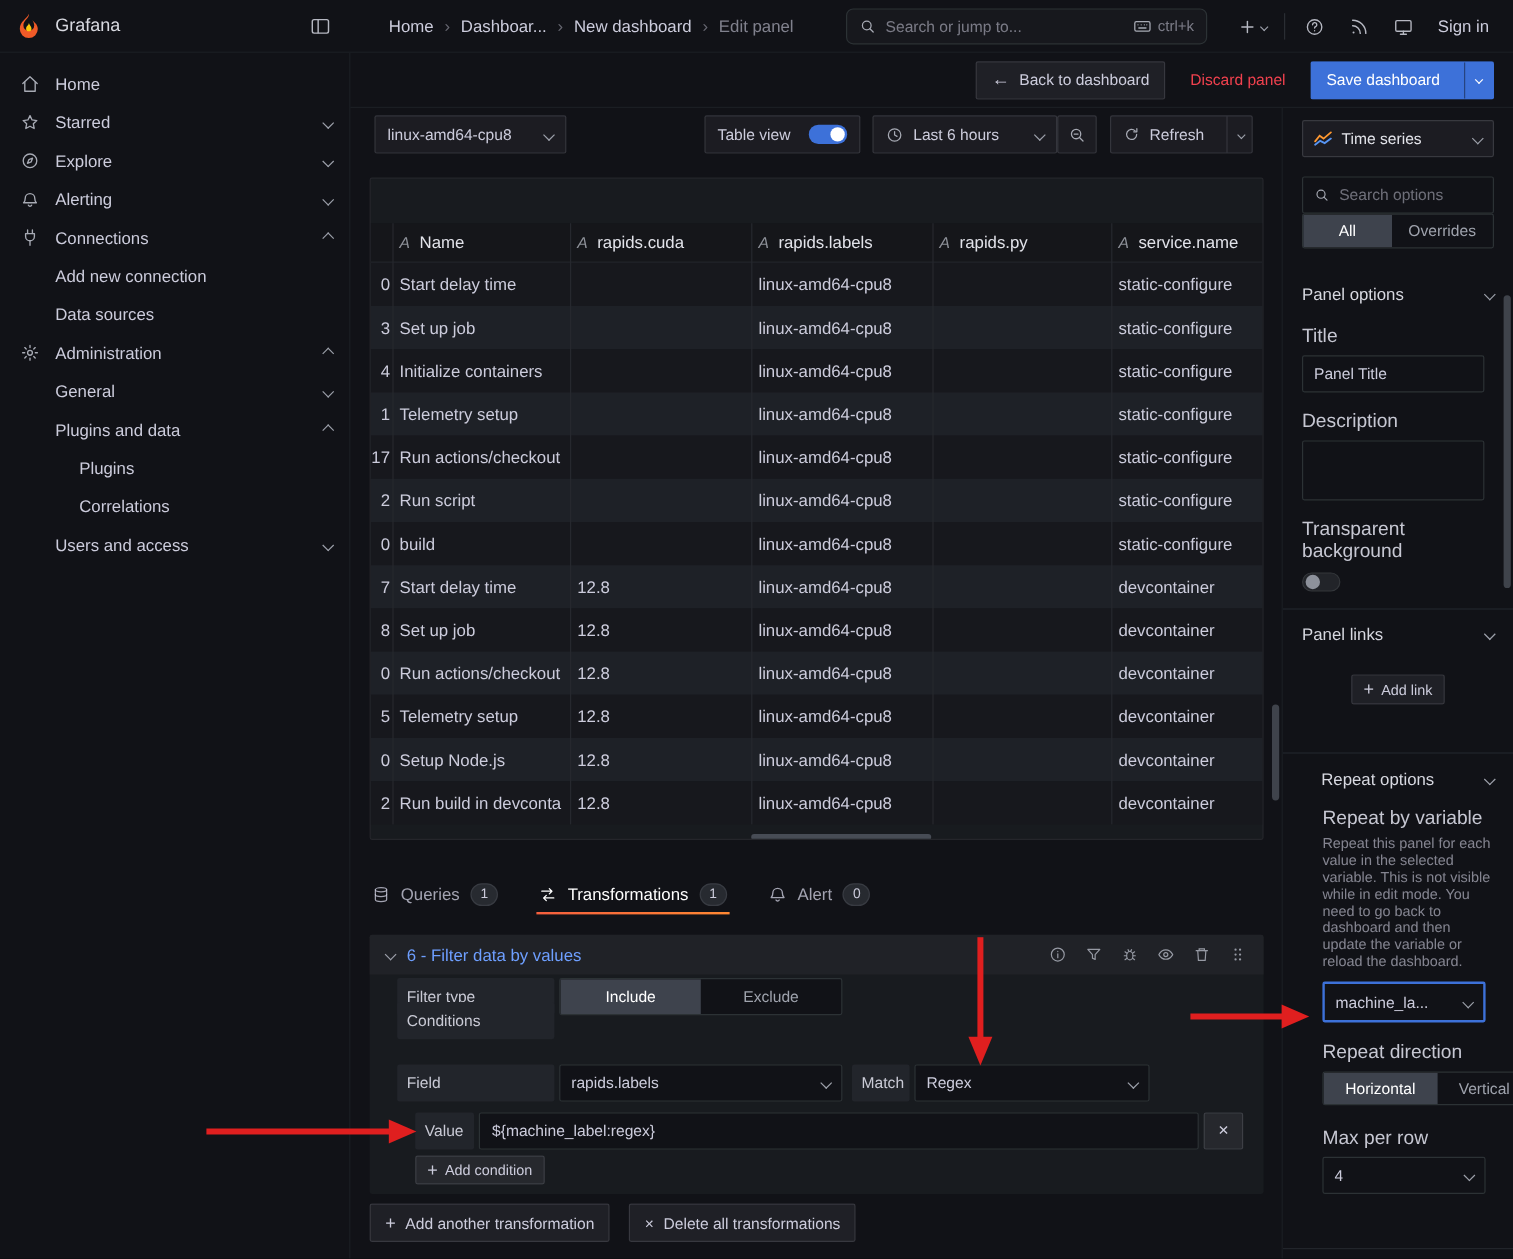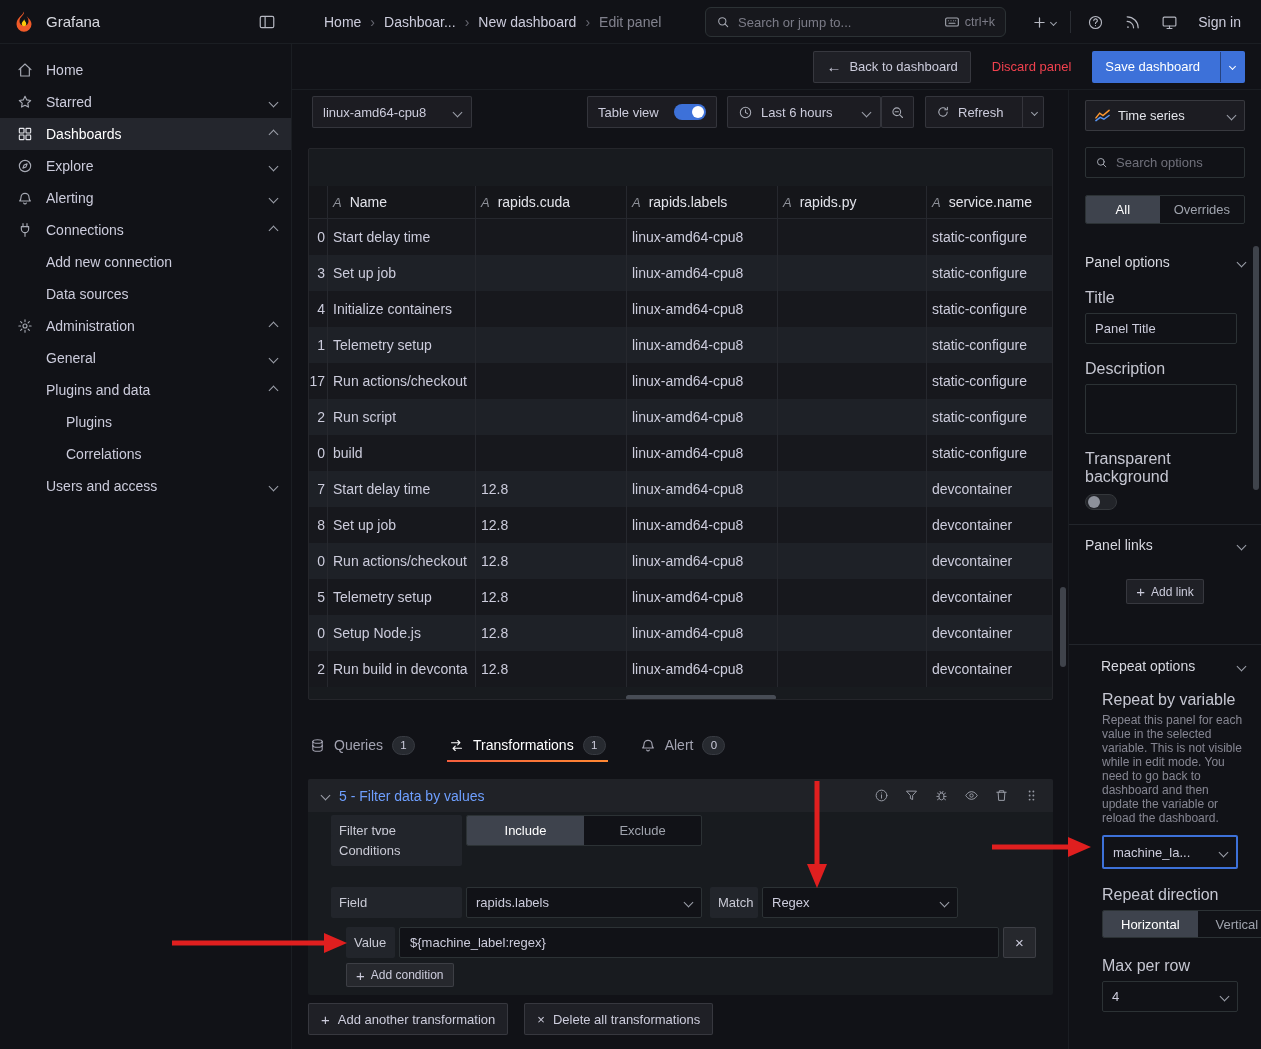--- a/index.html
+++ b/index.html
@@ -112,21 +112,21 @@
 .text-input{height:31px;width:600px;background:#111217;border:1px solid #2c3235;border-radius:2px;color:#ccccdc;font:inherit;padding:0 10px;outline:none}
 .sq-btn{width:33px;height:31px;display:flex;align-items:center;justify-content:center;background:rgba(204,204,220,.08);border:1px solid rgba(204,204,220,.14);border-radius:2px;color:#ccccdc;font-size:15px;cursor:pointer}
 .btn-xs{height:24px;display:inline-flex;align-items:center;gap:6px;padding:0 9px;background:rgba(204,204,220,.08);border:1px solid rgba(204,204,220,.14);border-radius:2px;font-size:12px;color:#ccccdc;cursor:pointer;font-family:inherit}
 #xform-actions{position:absolute;left:308px;top:1003px;display:flex;gap:16px}
 
 #options{position:absolute;left:1068px;top:90px;width:193px;bottom:0;border-left:1px solid #1b1e23;padding:10px 16px 0 16px;overflow:hidden}
 #viz-picker{height:31px;display:flex;align-items:center;gap:8px;background:rgba(204,204,220,.06);border:1px solid rgba(204,204,220,.16);border-radius:2px;padding:0 9px;cursor:pointer;font-size:13px;color:#e3e4ea}
 #opt-search{margin-top:16px;height:31px;display:flex;align-items:center;gap:8px;background:#111217;border:1px solid #2c3235;border-radius:2px;padding:0 9px}
 #opt-search input{flex:1;min-width:0;background:transparent;border:0;outline:0;color:#ccccdc;font:inherit}
 #opt-search input::placeholder{color:rgba(204,204,220,.5)}
-#opt-tabs{margin-top:17px}
+#opt-tabs{}
 .opt-section{display:flex;align-items:center;justify-content:space-between;font-size:14px;color:#d7d8e0;cursor:pointer}
 .opt-section.indent{padding-left:16px}
 .opt-label{font-size:16px;color:#c6c7d2}
 .opt-field{width:152px}
 .input{height:31px;background:#111217;border:1px solid #2c3235;border-radius:2px;color:#ccccdc;font:inherit;font-size:13px;padding:0 9px;outline:none}
 .opt-area{display:block;width:152px;height:50px;resize:none;background:#111217;border:1px solid #2c3235;border-radius:2px;outline:none;margin-top:6px}
 .opt-div{height:1px;background:#22252b;margin-left:-16px;margin-right:-16px}
 #add-link{display:flex;margin:26px auto 0;height:25px}
 .repeat-body{padding-left:17px}
 .opt-desc{margin-top:4px;width:142px;font-size:12px;line-height:14px;color:rgba(204,204,220,.62)}.mt6{margin-top:6px}.mt8{margin-top:8px}.mt10{margin-top:10px}
@@ -252,32 +252,20 @@
           <span class="nav-label">Home</span>
         </div>
         <div class="nav-item ind0">
           <span class="icon nav-icon">
             <svg viewBox="0 0 24 24" width="16" height="16" fill="none" stroke="currentColor" stroke-width="1.7" stroke-linecap="round" stroke-linejoin="round">
               <path d="M12 3.5l2.6 5.4 5.9.8-4.3 4.1 1 5.8-5.2-2.8-5.2 2.8 1-5.8L3.5 9.7l5.9-.8z"></path>
             </svg>
           </span>
           <span class="nav-label">Starred</span>
           <span class="chev down mla"></span>
-        </div>
-        <div class="nav-item ind0 active">
-          <span class="icon nav-icon">
-            <svg viewBox="0 0 24 24" width="16" height="16" fill="none" stroke="currentColor" stroke-width="1.7" stroke-linecap="round" stroke-linejoin="round">
-              <rect x="3.5" y="3.5" width="7" height="7" rx="1"></rect>
-              <rect x="13.5" y="3.5" width="7" height="7" rx="1"></rect>
-              <rect x="3.5" y="13.5" width="7" height="7" rx="1"></rect>
-              <rect x="13.5" y="13.5" width="7" height="7" rx="1"></rect>
-            </svg>
-          </span>
-          <span class="nav-label">Dashboards</span>
-          <span class="chev up mla"></span>
         </div>
         <div class="nav-item ind0">
           <span class="icon nav-icon">
             <svg viewBox="0 0 24 24" width="16" height="16" fill="none" stroke="currentColor" stroke-width="1.7" stroke-linecap="round" stroke-linejoin="round">
               <circle cx="12" cy="12" r="8.5"></circle>
               <path d="M15.2 8.8l-1.8 4.6-4.6 1.8 1.8-4.6z"></path>
             </svg>
           </span>
           <span class="nav-label">Explore</span>
           <span class="chev down mla"></span>
@@ -557,21 +545,21 @@
           </svg>
         </span>
         <span>Alert</span>
         <span class="tab-count">0</span>
       </div>
     </nav>
 
   <section id="xform-card">
     <div id="xform-head">
       <span class="chev down"></span>
-      <span class="xtitle">5 - Filter data by values</span>
+      <span class="xtitle">6 - Filter data by values</span>
       <span class="hicons">
         <span class="hicon">
           <svg viewBox="0 0 24 24" width="15" height="15" fill="none" stroke="currentColor" stroke-width="1.6" stroke-linecap="round">
               <circle cx="12" cy="12" r="8.6"></circle>
               <line x1="12" y1="11" x2="12" y2="16.2"></line>
               <line x1="12" y1="7.8" x2="12" y2="7.9"></line>
             </svg>
         </span>
         <span class="hicon">
           <svg viewBox="0 0 24 24" width="15" height="15" fill="none" stroke="currentColor" stroke-width="1.6" stroke-linejoin="round">

